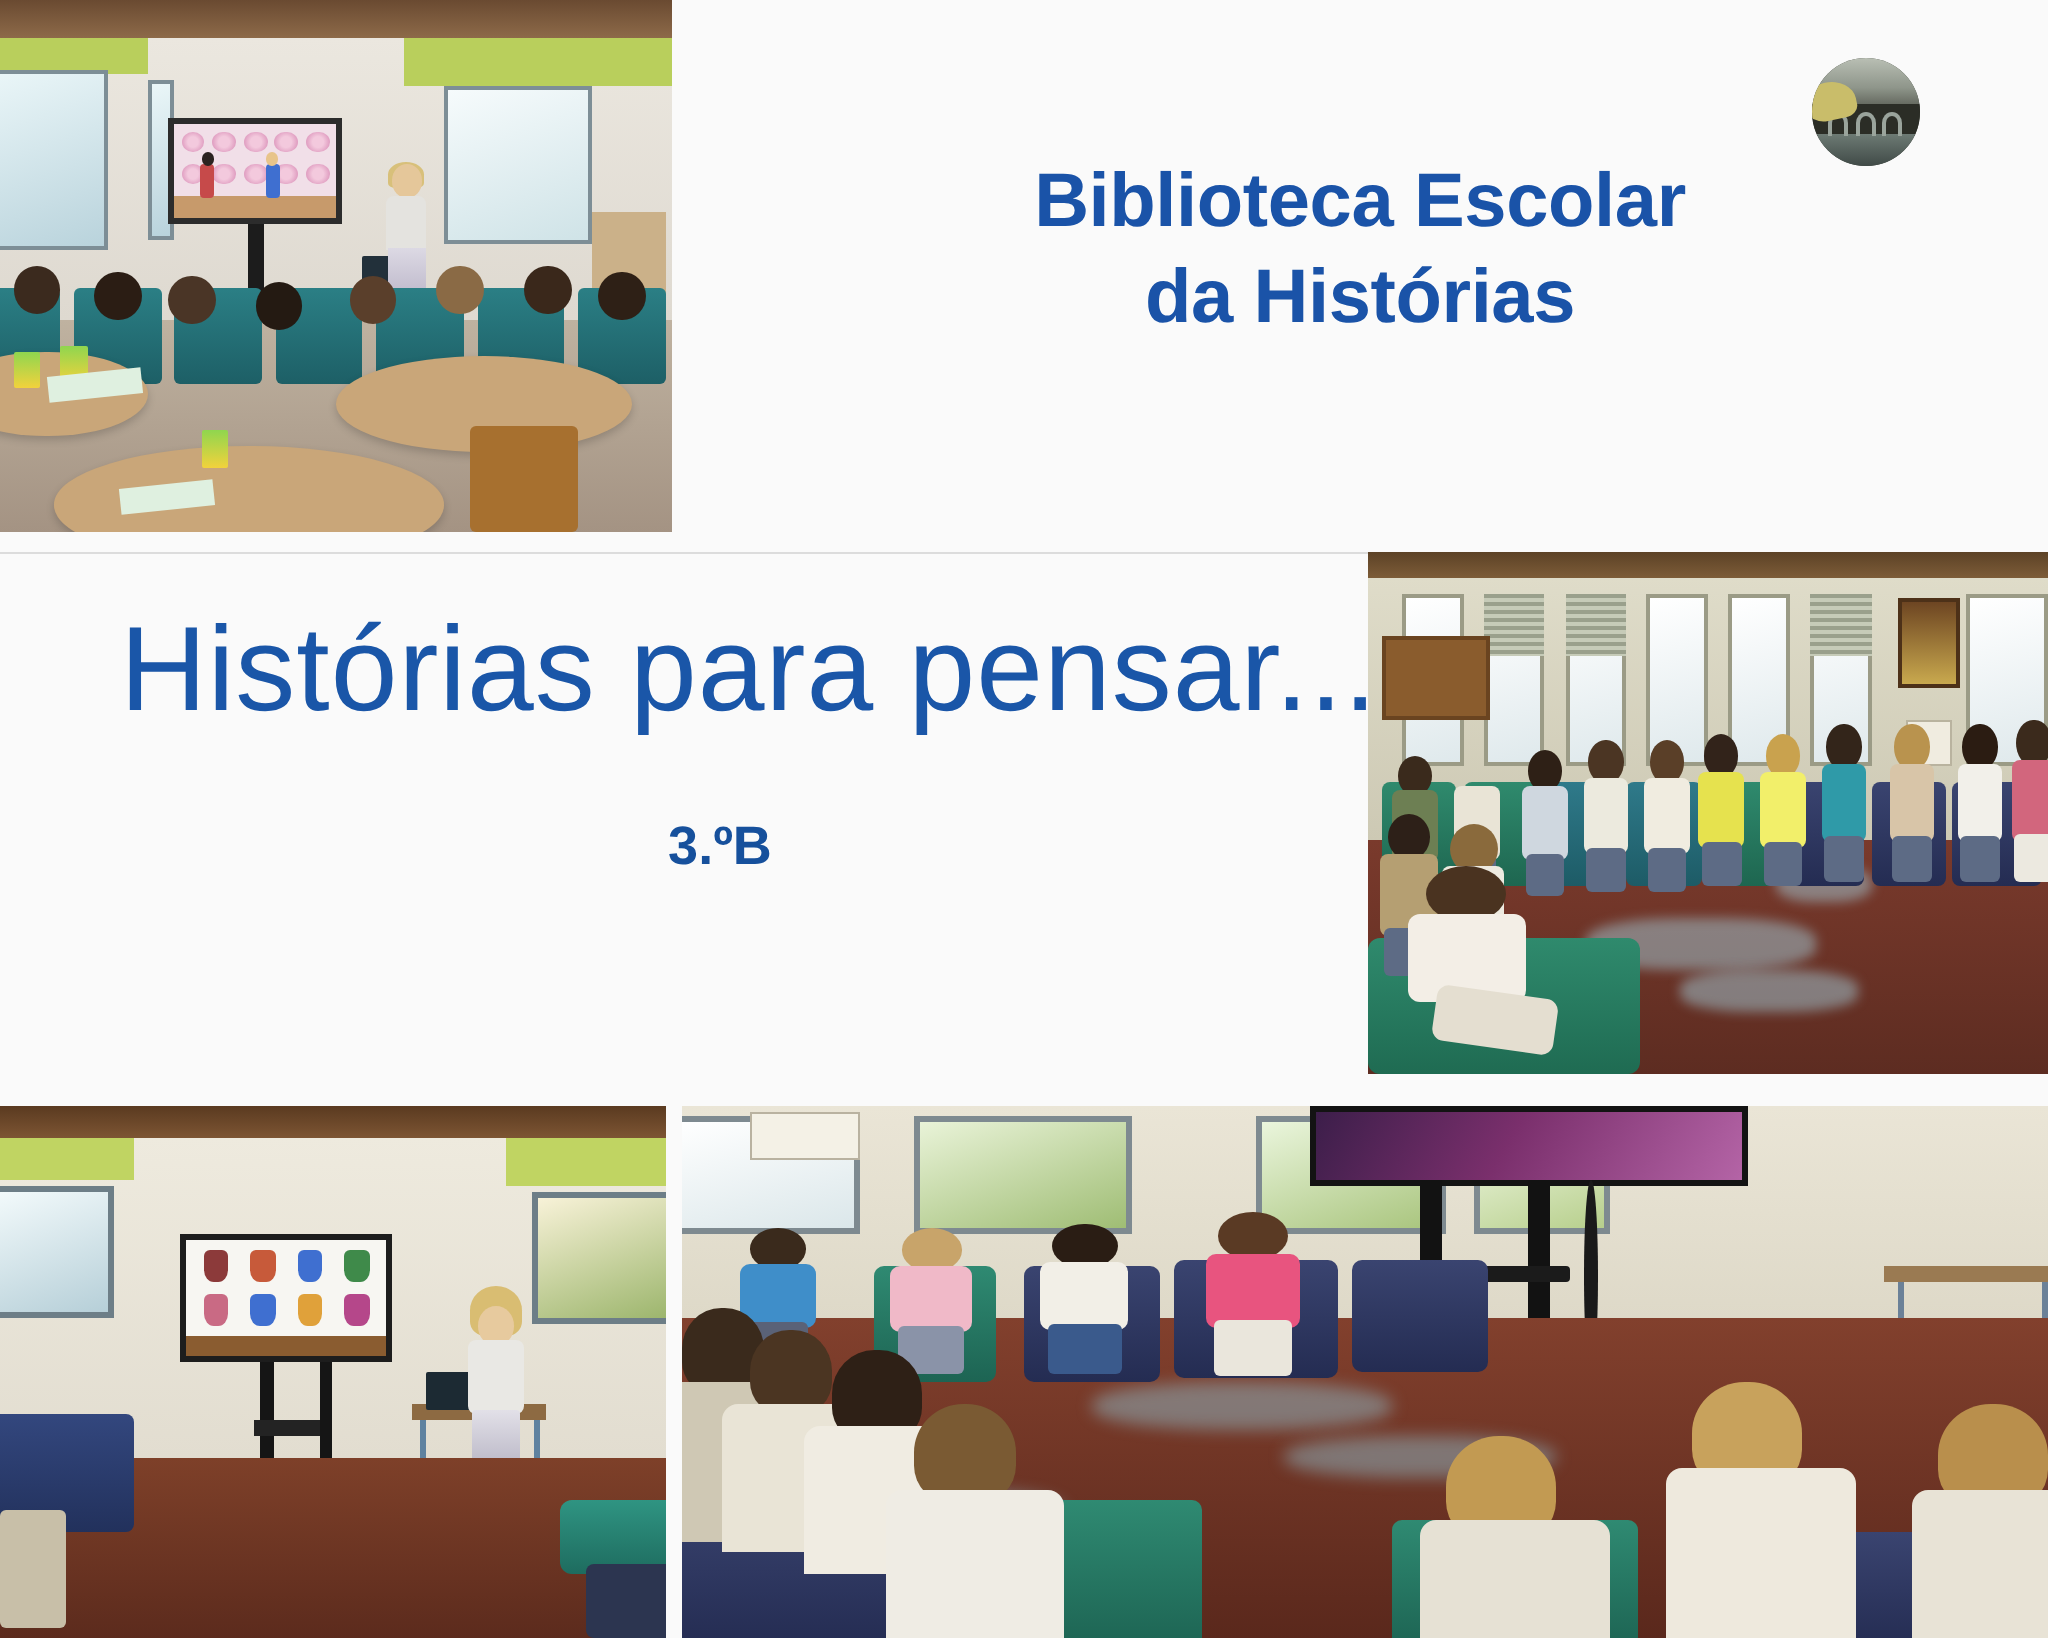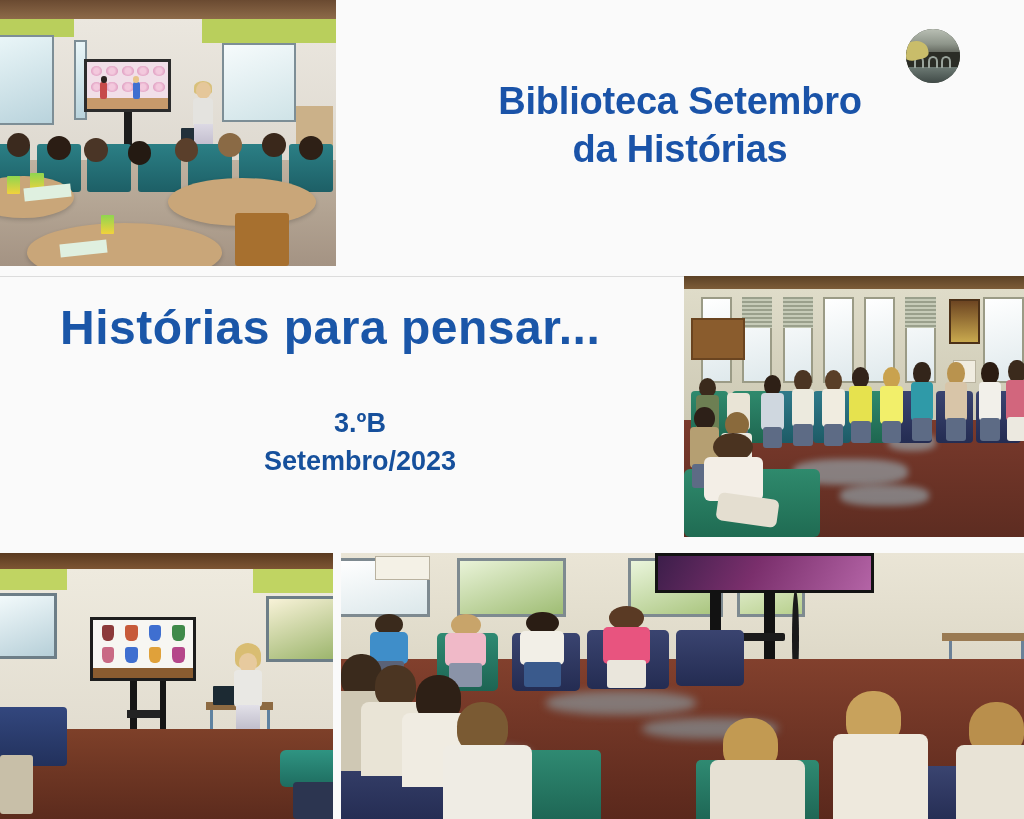--- a/index.html
+++ b/index.html
@@ -74,22 +74,22 @@
     position:absolute;
     left:0; top:276px; width:684px; height:1px;
     background:#dcdcdc;
   }
 
   
   #subtitle {
     position:absolute;
     left:60px; top:300px; width:600px;
     color:#1a56a8;
-    font-size:48px;
-    font-weight:700;
+    font-size:60px;
+    font-weight:400;
     letter-spacing:0.5px;
     white-space:nowrap;
   }
   #class-line {
     position:absolute;
     left:60px; top:408px; width:600px;
     text-align:center;
     color:#16509c;
     font-size:27px;
     font-weight:bold;
@@ -385,39 +385,38 @@
       <div class="p1-table p1-t3"></div>
       <div class="p1-cup" style="left:2%;  top:66%"></div>
       <div class="p1-cup" style="left:9%;  top:65%"></div>
       <div class="p1-cup" style="left:30%; top:81%"></div>
       <div class="p1-paper" style="left:7%;  top:70%"></div>
       <div class="p1-paper" style="left:18%; top:91%"></div>
     </div>
   </div>
 
   <div id="header-title">
-    <span class="line">Biblioteca Setembro</span>
+    <span class="line">Biblioteca Escolar</span>
     <span class="line">da Histórias</span>
   </div>
 
   <div id="logo" title="Logótipo da Biblioteca Escolar da Correlhã">
     <div class="sky"></div>
     <div class="bridgeband"></div>
     <div class="water"></div>
     <div class="arch a1"></div>
     <div class="arch a2"></div>
     <div class="arch a3"></div>
     <div class="hill"></div>
   </div>
 
   <div id="divider"></div>
 
   <div id="subtitle">Histórias para pensar...</div>
   <div id="class-line">3.ºB</div>
-  <div id="date-line">Setembro/2023</div>
 
   <div class="photo" id="photo-hall-right">
     <div class="scene">
       <div class="p2-ceil"></div>
       <div class="p2-wall"></div>
       <div class="p2-win w1"></div>
         <div class="p2-win w2"></div>
       <div class="p2-win w3"></div>
         <div class="p2-win w4"></div>
       <div class="p2-win w5"></div>

